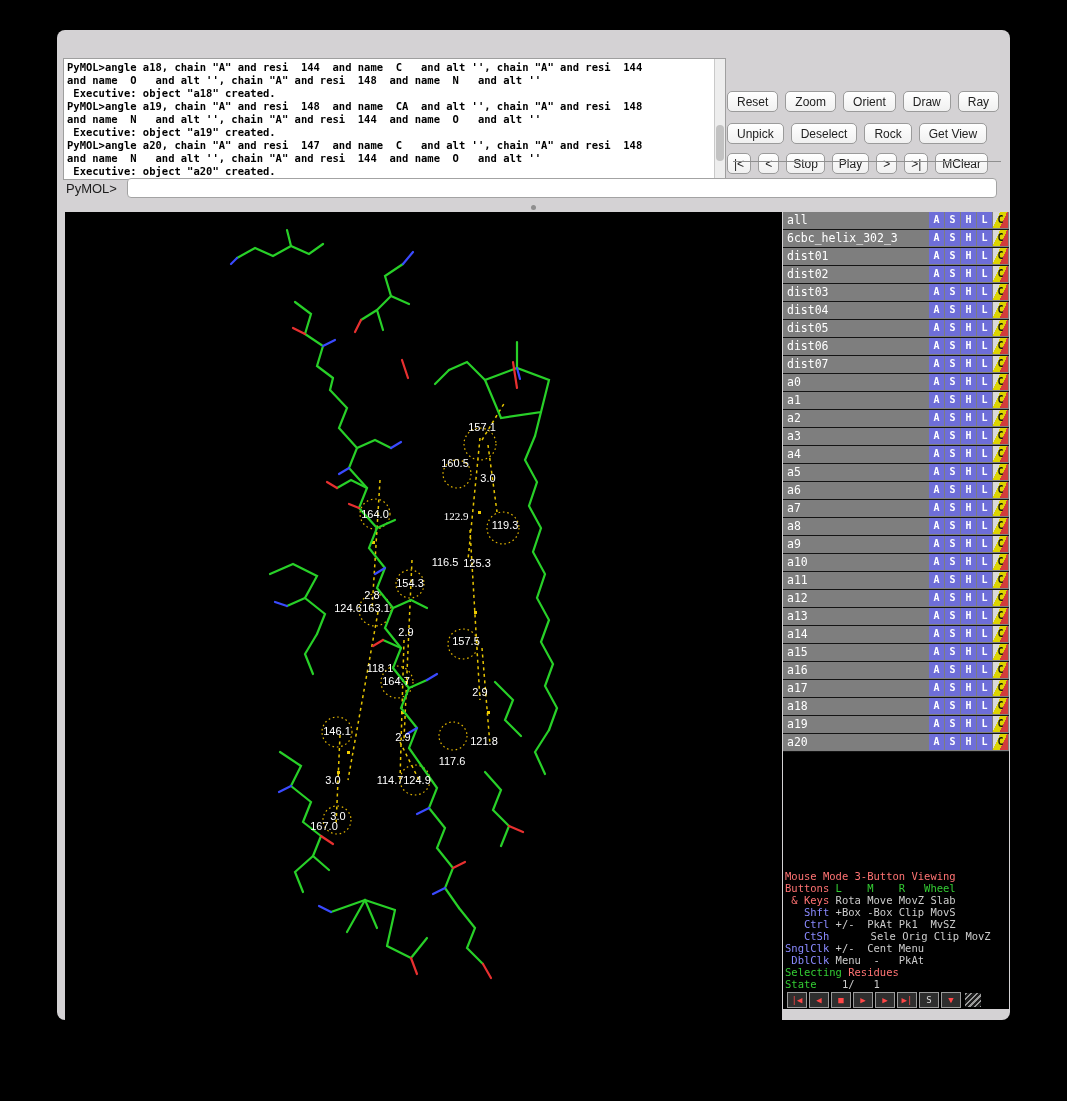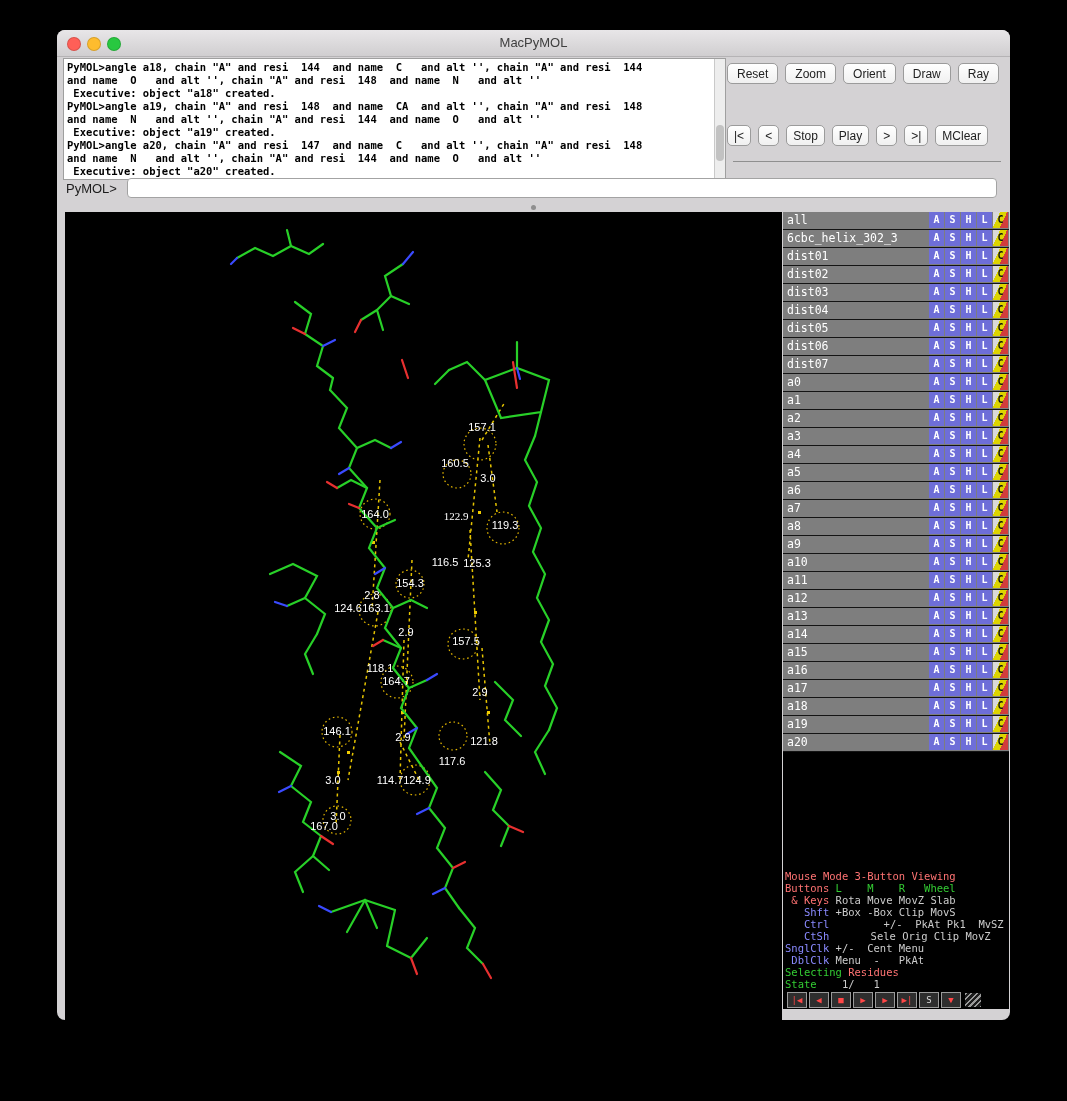--- a/index.html
+++ b/index.html
@@ -8,21 +8,21 @@
   .tl{position:absolute;top:7px;width:12px;height:12px;border-radius:50%;border:0.5px solid rgba(0,0,0,.15);}
   .tl.red{left:10px;background:#ff5f57;}
   .tl.yellow{left:30px;background:#febc2e;}
   .tl.green{left:50px;background:#28c840;}
   .title{display:block;text-align:center;font:13px/26px "Liberation Sans",sans-serif;color:#404040;}
   .log{position:absolute;left:6px;top:28px;width:661px;height:120px;background:#fff;border:1px solid #9f9f9f;overflow:hidden;}
   .logtext{position:absolute;left:3px;top:2px;right:12px;color:#000;}
   .logline{white-space:pre;font:bold 10.5px/13px "DejaVu Sans Mono",monospace;}
   .scroll{position:absolute;right:0;top:0;bottom:0;width:10px;background:#ededed;border-left:1px solid #c9c9c9;}
   .thumb{position:absolute;left:1px;right:1px;top:55%;height:36px;background:#c2c2c2;border-radius:4px;}
-  .btnrow{position:absolute;left:670px;width:282px;display:flex;gap:7px;}
+  .btnrow{position:absolute;left:670px;width:282px;display:flex;gap:7px;margin-top:28px;}
   #btn-row1{top:33px;}#btn-row2{top:65px;}#btn-row3{top:95px;}
   .cbtn{height:21px;padding:0 9px;font:12px "Liberation Sans",sans-serif;color:#222;background:linear-gradient(#ffffff,#f0f0f0);border:1px solid #9b9b9b;border-radius:5px;cursor:default;}
   #btn-row3 .cbtn{padding:0 6px;}
   .sep{position:absolute;left:676px;top:131px;width:268px;height:1px;background:#8f8f8f;}
   .promptlabel{position:absolute;left:9px;top:151px;font:13px "Liberation Sans",sans-serif;color:#1d1d1d;}
   .promptinput{position:absolute;left:70px;top:148px;width:860px;height:18px;background:#fff;border:1px solid #a3a3a3;border-radius:4px;font:12px "DejaVu Sans Mono",monospace;padding:0 4px;}
   .splitdot{position:absolute;left:474px;top:175px;width:5px;height:5px;border-radius:50%;background:#8f8f8f;}
   .main{position:absolute;left:0;top:182px;width:953px;height:797px;background:#d4d2d4;}
   .viewport{position:absolute;left:8px;top:0;width:717px;height:1011px;background:#000;overflow:hidden;}
   .mol{position:absolute;left:0;top:0;}
@@ -39,26 +39,20 @@
   .mline{white-space:pre;font:10.5px/12px "DejaVu Sans Mono",monospace;}
   .vcr{position:absolute;left:4px;top:780px;display:flex;gap:2px;align-items:center;}
   .vbtn{min-width:16px;height:14px;background:#2e2e2e;border:1px solid #9a9a9a;color:#ff4747;font:9px/14px "DejaVu Sans Mono",monospace;text-align:center;padding:0 1px;cursor:default;}
   .vbtn.s{color:#dddddd;}
   .grip{width:16px;height:14px;margin-left:2px;background:repeating-linear-gradient(135deg,#9a9a9a 0 1.5px,#1c1c1c 1.5px 4px);}
 </style>
 </head>
 <body>
 
 <div class="window">
-  <div class="titlebar">
-    <span class="tl red"></span>
-    <span class="tl yellow"></span>
-    <span class="tl green"></span>
-    <span class="title">MacPyMOL</span>
-  </div>
 
   <div class="log">
     <div class="logtext" id="log-lines">
         <div class="logline">PyMOL&gt;angle a18, chain "A" and resi  144  and name  C   and alt '', chain "A" and resi  144</div>
         <div class="logline">and name  O   and alt '', chain "A" and resi  148  and name  N   and alt ''</div>
         <div class="logline"> Executive: object "a18" created.</div>
         <div class="logline">PyMOL&gt;angle a19, chain "A" and resi  148  and name  CA  and alt '', chain "A" and resi  148</div>
         <div class="logline">and name  N   and alt '', chain "A" and resi  144  and name  O   and alt ''</div>
         <div class="logline"> Executive: object "a19" created.</div>
         <div class="logline">PyMOL&gt;angle a20, chain "A" and resi  147  and name  C   and alt '', chain "A" and resi  148</div>
@@ -69,20 +63,26 @@
       <div class="thumb"></div>
     </div>
   </div>
 
   <div class="btnrow" id="btn-row1">
       <button class="cbtn">Reset</button>
       <button class="cbtn">Zoom</button>
       <button class="cbtn">Orient</button>
       <button class="cbtn">Draw</button>
       <button class="cbtn">Ray</button>
+    </div>
+  <div class="btnrow" id="btn-row2">
+      <button class="cbtn">Unpick</button>
+      <button class="cbtn">Deselect</button>
+      <button class="cbtn">Rock</button>
+      <button class="cbtn">Get View</button>
     </div>
   <div class="btnrow" id="btn-row3">
       <button class="cbtn">|&lt;</button>
       <button class="cbtn">&lt;</button>
       <button class="cbtn">Stop</button>
       <button class="cbtn">Play</button>
       <button class="cbtn">&gt;</button>
       <button class="cbtn">&gt;|</button>
       <button class="cbtn">MClear</button>
     </div>
@@ -545,21 +545,21 @@
               <span class="ob">L</span>
               <span class="ob c">C</span>
             </span>
           </div>
         </div>
       <div class="mousepanel" id="mouse-lines">
           <div class="mline"><span style="color: rgb(255, 115, 115);">Mouse Mode 3-Button Viewing</span></div>
           <div class="mline"><span style="color: rgb(255, 115, 115);">Buttons</span><span style="color: rgb(51, 204, 51);"> L    M    R   Wheel</span></div>
           <div class="mline"><span style="color: rgb(255, 115, 115);"> &amp; Keys</span><span style="color: rgb(204, 204, 204);"> Rota Move MovZ Slab</span></div>
           <div class="mline"><span style="color: rgb(138, 138, 255);">   Shft</span><span style="color: rgb(204, 204, 204);"> +Box -Box Clip MovS</span></div>
-          <div class="mline"><span style="color: rgb(138, 138, 255);">   Ctrl</span><span style="color: rgb(204, 204, 204); margin-left: 48px;"> +/-  PkAt Pk1  MvSZ</span></div>
+          <div class="mline"><span style="color: rgb(138, 138, 255);">   Ctrl</span><span style="color: rgb(204, 204, 204);"> +/-  PkAt Pk1  MvSZ</span></div>
           <div class="mline"><span style="color: rgb(138, 138, 255);">   CtSh</span><span style="color: rgb(204, 204, 204); padding-left: 35px;"> Sele Orig Clip MovZ</span></div>
           <div class="mline"><span style="color: rgb(138, 138, 255);">SnglClk</span><span style="color: rgb(204, 204, 204);"> +/-  Cent Menu</span></div>
           <div class="mline"><span style="color: rgb(138, 138, 255);"> DblClk</span><span style="color: rgb(204, 204, 204);"> Menu  -   PkAt</span></div>
           <div class="mline"><span style="color: rgb(51, 204, 51);">Selecting </span><span style="color: rgb(255, 115, 115);">Residues</span></div>
           <div class="mline"><span style="color: rgb(51, 204, 51);">State</span><span style="color: rgb(204, 204, 204);">    1/   1</span></div>
         </div>
       <div class="vcr">
         <span id="vcr-buttons" style="display:flex;gap:2px;">
             <span class="vbtn">|◀</span>
             <span class="vbtn">◀</span>

